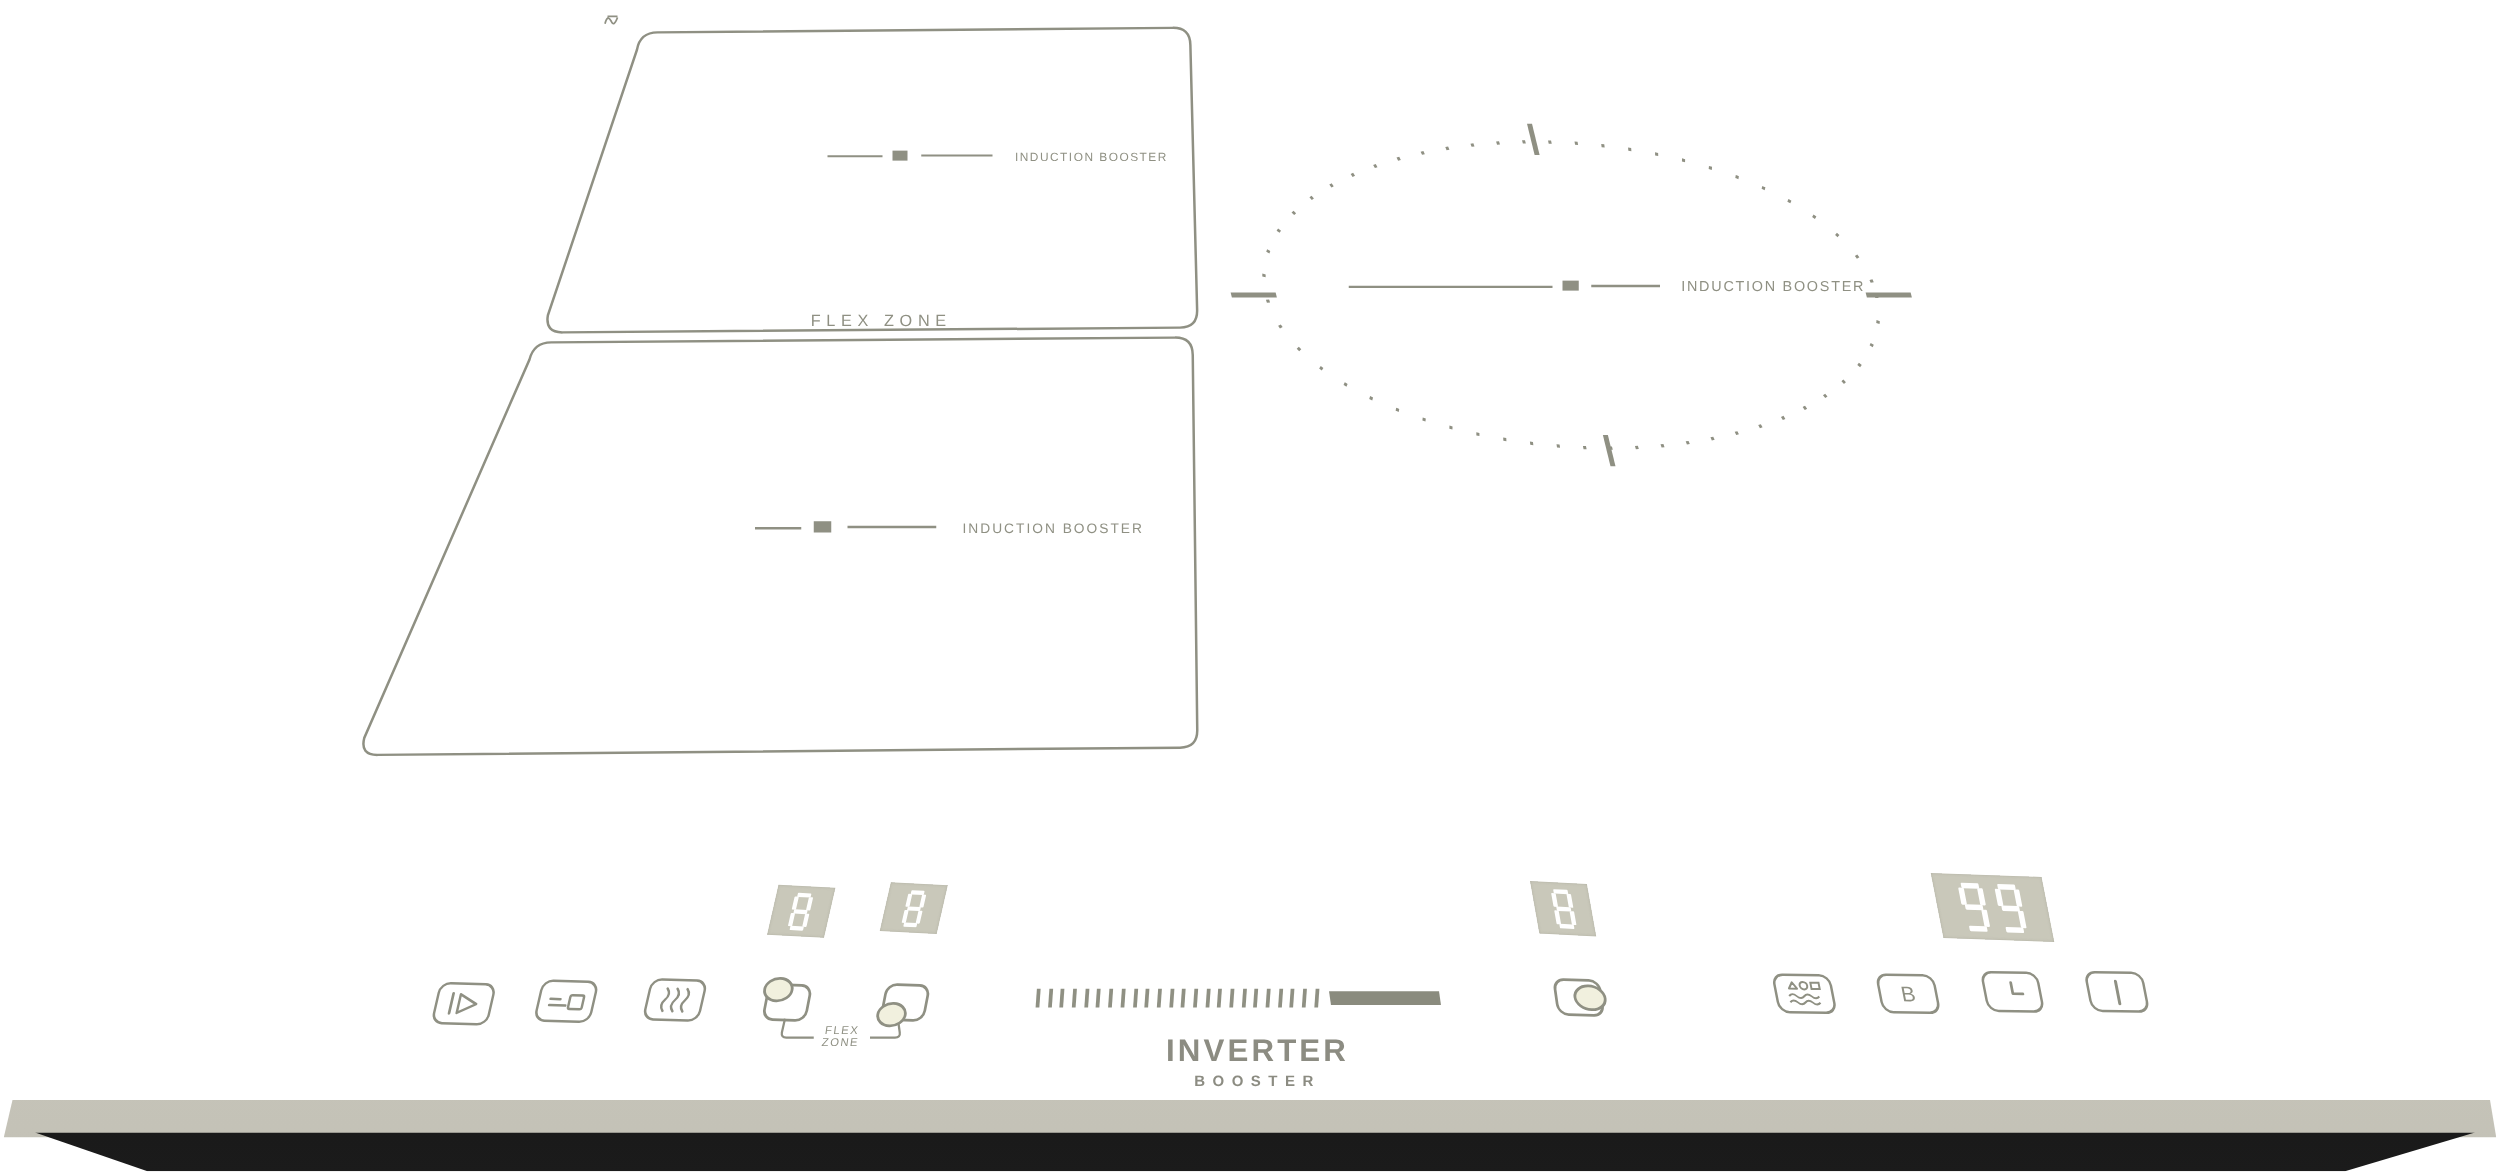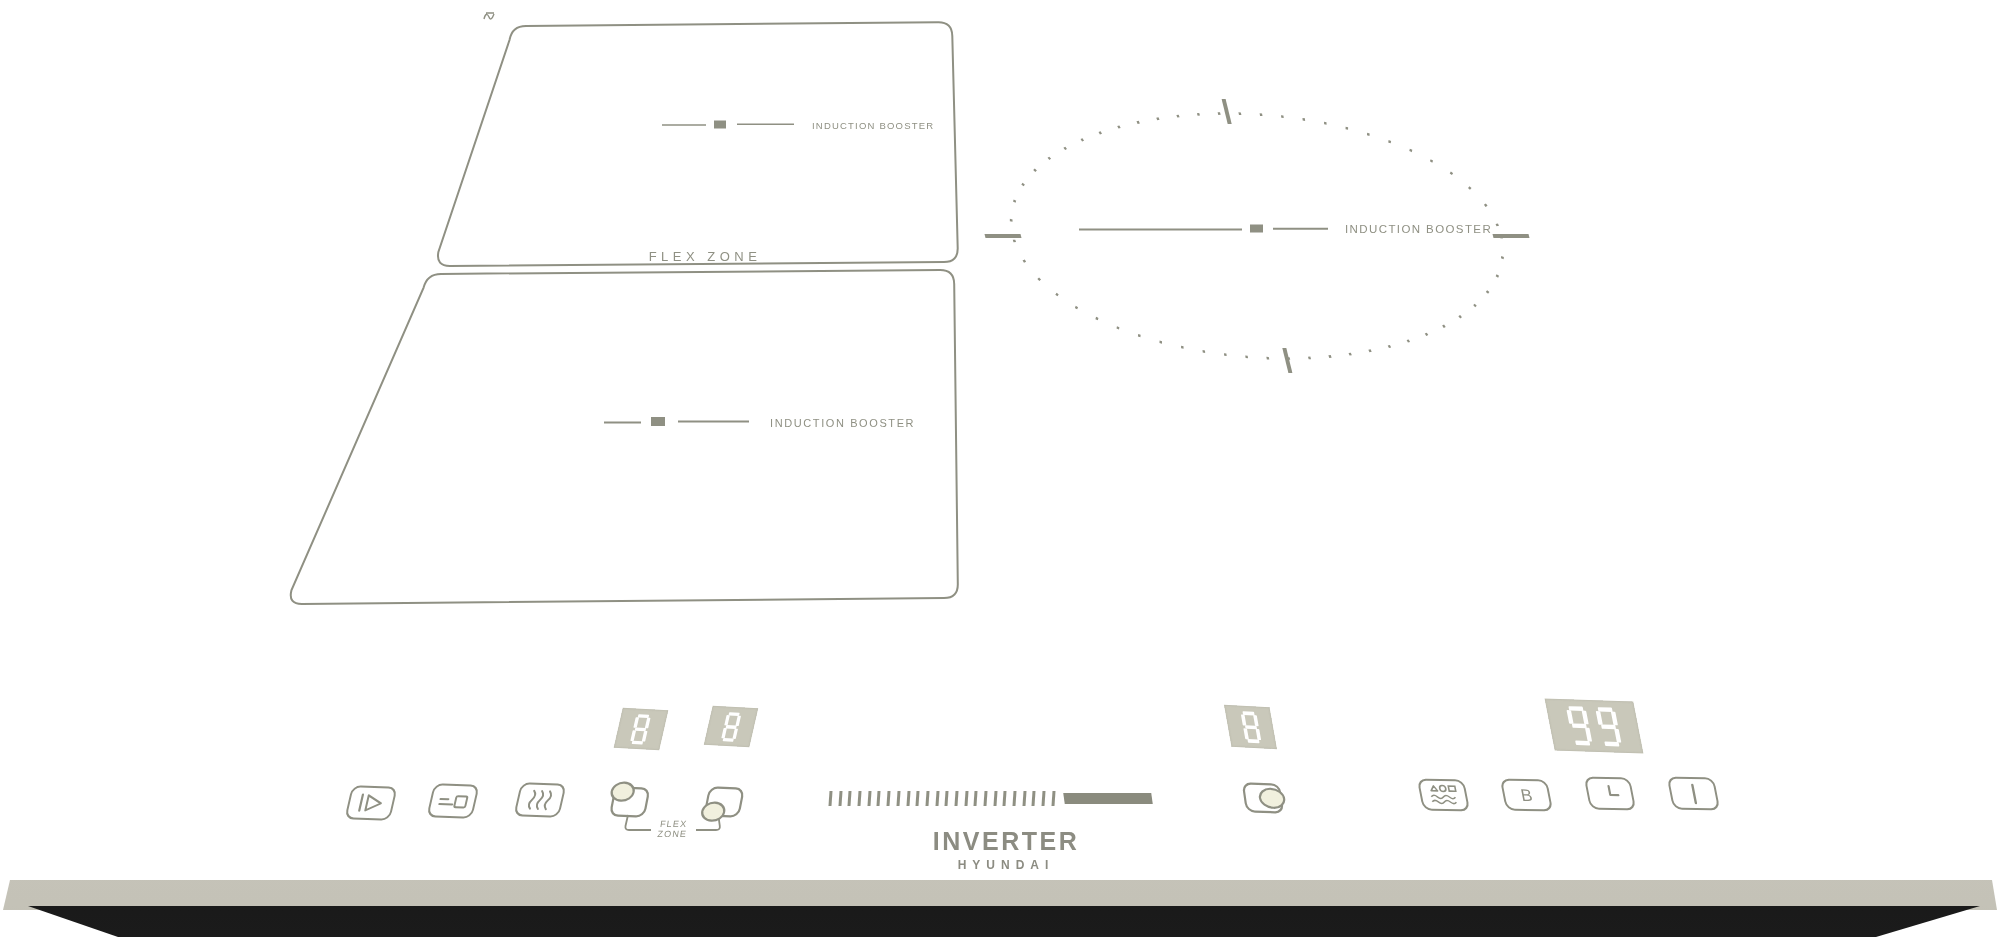--- a/index.html
+++ b/index.html
@@ -308,15 +308,15 @@
     </svg>
   </div>
 
   <div class="btn" style="left:1670px;top:777px;width:47px;height:33px;transform:skewX(12deg) rotate(1deg);">
     <svg width="30" height="26" viewBox="0 0 30 26">
       <line x1="15" y1="4" x2="15" y2="22" stroke="#8f9083" stroke-width="2.4" stroke-linecap="round"></line>
     </svg>
   </div>
 
   <div class="brand">INVERTER</div>
-  <div class="brand-sub">HYUNDAI</div>
+  <div class="brand-sub">BOOSTER</div>
 
 </div>
 
 </body></html>

